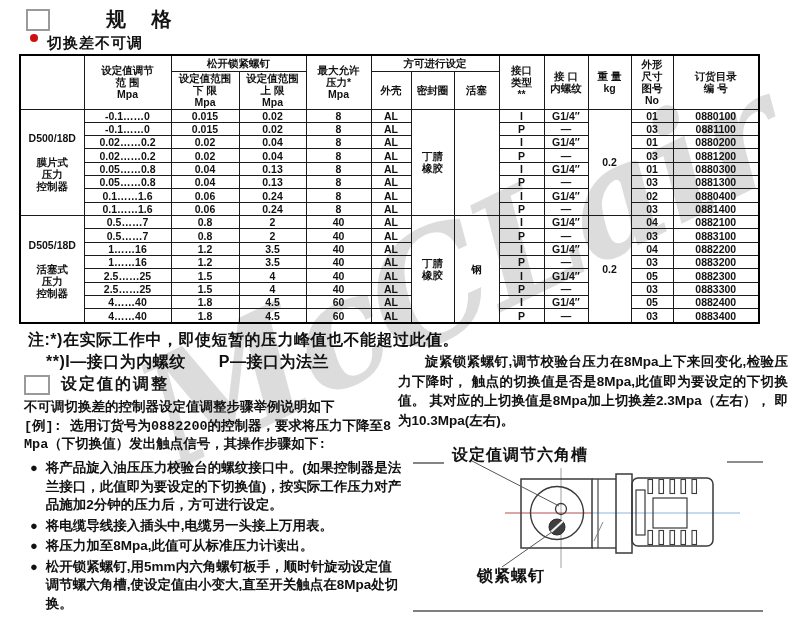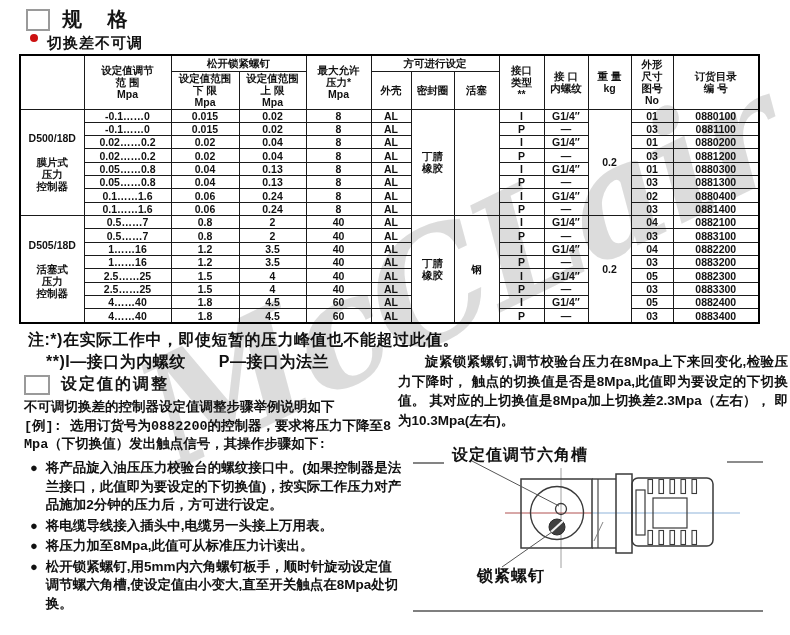--- a/index.html
+++ b/index.html
@@ -10,21 +10,21 @@
 
   
   .watermark{position:absolute;left:100px;top:185px;width:720px;text-align:center;
     font-family:"DejaVu Serif",serif;font-style:italic;font-weight:bold;
     font-size:150px;color:#c6c6c6;opacity:.6;transform:rotate(-26deg);
     letter-spacing:-4px;z-index:0;pointer-events:none;}
 
   
   .sec-row{display:flex;align-items:center;gap:12px;z-index:2;}
   .sec-box{width:20px;height:18px;border:2px solid #9a9a9a;background:#fff;}
-  .sec-title{font-size:20px;font-weight:bold;letter-spacing:10px;color:#141414;}
+  .sec-title{font-size:20px;font-weight:bold;letter-spacing:10px;color:#141414;margin-left:44px;}
   .sec-title2{font-size:16px;font-weight:bold;letter-spacing:2px;color:#141414;}
   .bullet-row{display:flex;align-items:flex-start;gap:9px;z-index:2;}
   .red-dot{width:8px;height:8px;border-radius:50%;background:#cc1111;}
   .bullet-text{font-size:15px;font-weight:bold;letter-spacing:1px;}
 
   
   .spec-wrap{left:19px;top:54px;width:741px;z-index:2;}
   table.spec{border-collapse:collapse;table-layout:fixed;width:740px;height:270px;
     border:2px solid #000000;background:transparent;}
   table.spec th,table.spec td{border:1px solid #1a1a1a;padding:0;text-align:center;

